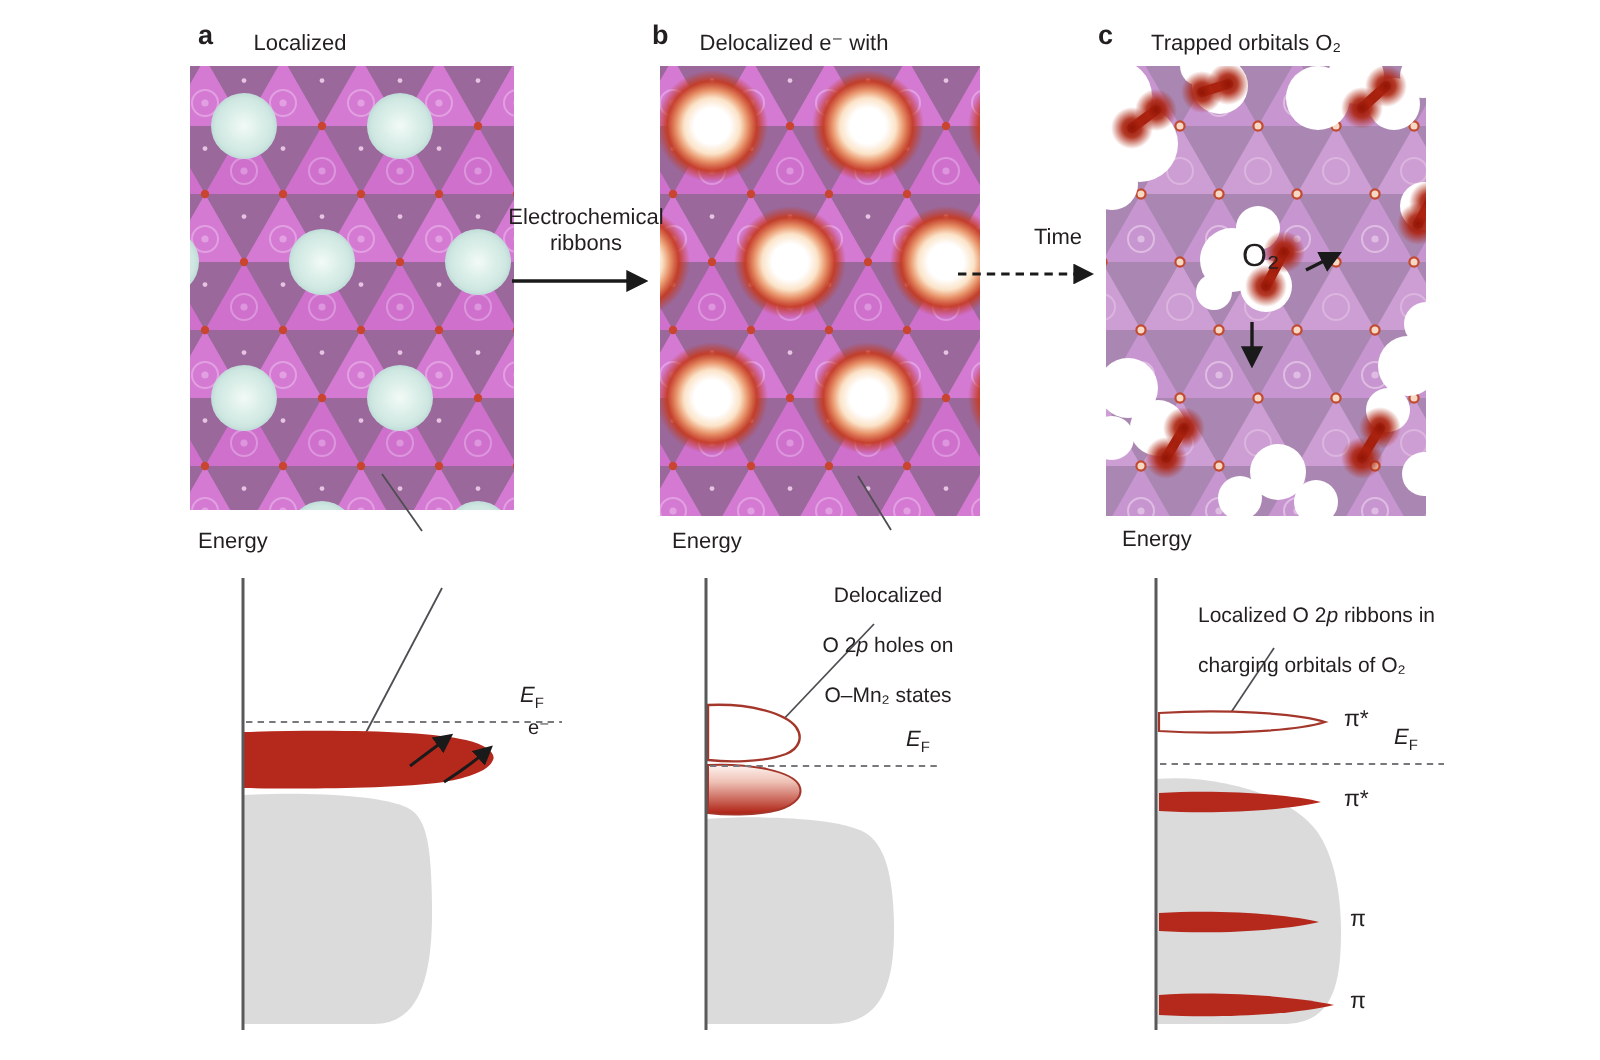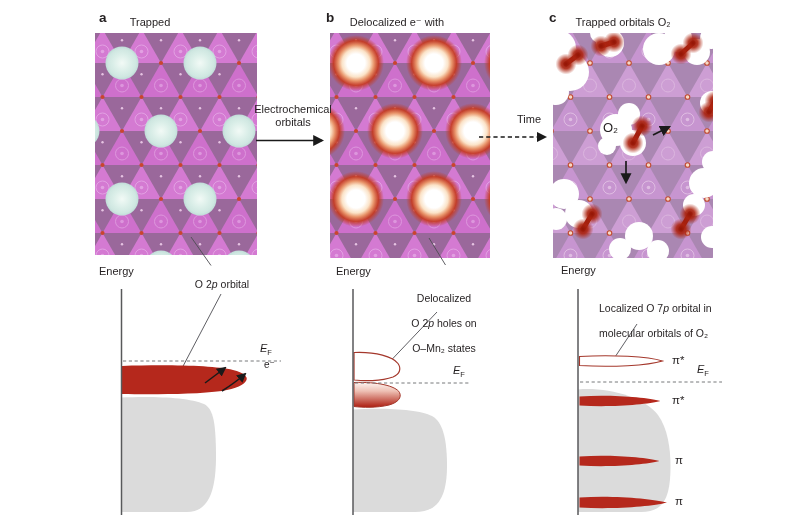--- a/index.html
+++ b/index.html
@@ -239,56 +239,55 @@
     <path d="M579.5,356.5 C612,354.5 648,356.5 662.5,361 C648,365.5 612,367.5 579.5,365.5 Z" fill="#ffffff" stroke="#a4372b" stroke-width="1.1"></path>
     <path d="M579.5,396.5 C612,394.5 647,397.5 660.5,401 C647,404.5 612,407.5 579.5,405.5 Z" fill="#b5281c"></path>
     <path d="M579.5,456.5 C612,454.5 646,457.5 659.5,461 C646,464.5 612,467.5 579.5,465.5 Z" fill="#b5281c"></path>
     <path d="M579.5,497.5 C614,495 652,499 667,502.5 C652,506.5 614,509.5 579.5,507.5 Z" fill="#b5281c"></path>
     <line x1="580" y1="382" x2="722" y2="382" stroke="#77787b" stroke-width="1" stroke-dasharray="3.2,2.6"></line>
     <line x1="578" y1="289" x2="578" y2="515" stroke="#58595b" stroke-width="1.5"></line>
   </g>
 </svg>
 
 <div class="txt pl" style="left:99px;top:10px">a</div>
-<div class="txt ctr" style="left:95px;top:16px;width:110px">Trapped</div>
+<div class="txt ctr" style="left:95px;top:16px;width:110px">Localized</div>
 
 <div class="txt pl" style="left:326px;top:10px">b</div>
 <div class="txt ctr" style="left:328px;top:16px;width:138px">Delocalized e⁻ with</div>
 
 <div class="txt pl" style="left:549px;top:10px">c</div>
 <div class="txt ctr" style="left:551px;top:16px;width:144px">Trapped orbitals O₂</div>
 
-<div class="txt ctr" style="left:247px;top:103px;width:92px">Electrochemical orbitals</div>
+<div class="txt ctr" style="left:247px;top:103px;width:92px">Electrochemical ribbons</div>
 <div class="txt ctr" style="left:505px;top:113px;width:48px">Time</div>
 
 <div class="txt" style="left:99px;top:265px">Energy</div>
 <div class="txt" style="left:336px;top:265px">Energy</div>
 <div class="txt" style="left:561px;top:264px">Energy</div>
 
 <div class="txt ann ctr" style="left:152px;top:266px;width:140px">
-  <div><span>O 2</span><i>p</i><span> orbital</span></div>
 </div>
 
 <div class="txt ann ctr" style="left:385px;top:280px;width:118px">
   <div>Delocalized</div>
   <div><span>O 2</span><i>p</i><span> holes on</span></div>
   <div>O–Mn₂ states</div>
 </div>
 
 <div class="txt ann" style="left:599px;top:290px">
-  <div class="nowrap"><span>Localized O 7</span><i>p</i><span> orbital in</span></div>
-  <div class="nowrap">molecular orbitals of O₂</div>
+  <div class="nowrap"><span>Localized O 2</span><i>p</i><span> ribbons in</span></div>
+  <div class="nowrap">charging orbitals of O₂</div>
 </div>
 
 <div class="txt" style="left:260px;top:342px"><i>E</i><sub>F</sub></div>
 <div class="txt" style="left:453px;top:364px"><i>E</i><sub>F</sub></div>
 <div class="txt" style="left:697px;top:363px"><i>E</i><sub>F</sub></div>
 
 <div class="txt" style="left:264px;top:359px;font-size:10px">e⁻</div>
 
-<div class="txt" style="left:603px;top:120px;font-size:13px">O₂</div>
+<div class="txt" style="left:621px;top:120px;font-size:16px">O₂</div>
 
 <div class="txt" style="left:672px;top:354px;font-size:11.5px">π*</div>
 <div class="txt" style="left:672px;top:394px;font-size:11.5px">π*</div>
 <div class="txt" style="left:675px;top:454px;font-size:11.5px">π</div>
 <div class="txt" style="left:675px;top:495px;font-size:11.5px">π</div>
 
 </div>
 
 </body></html>

